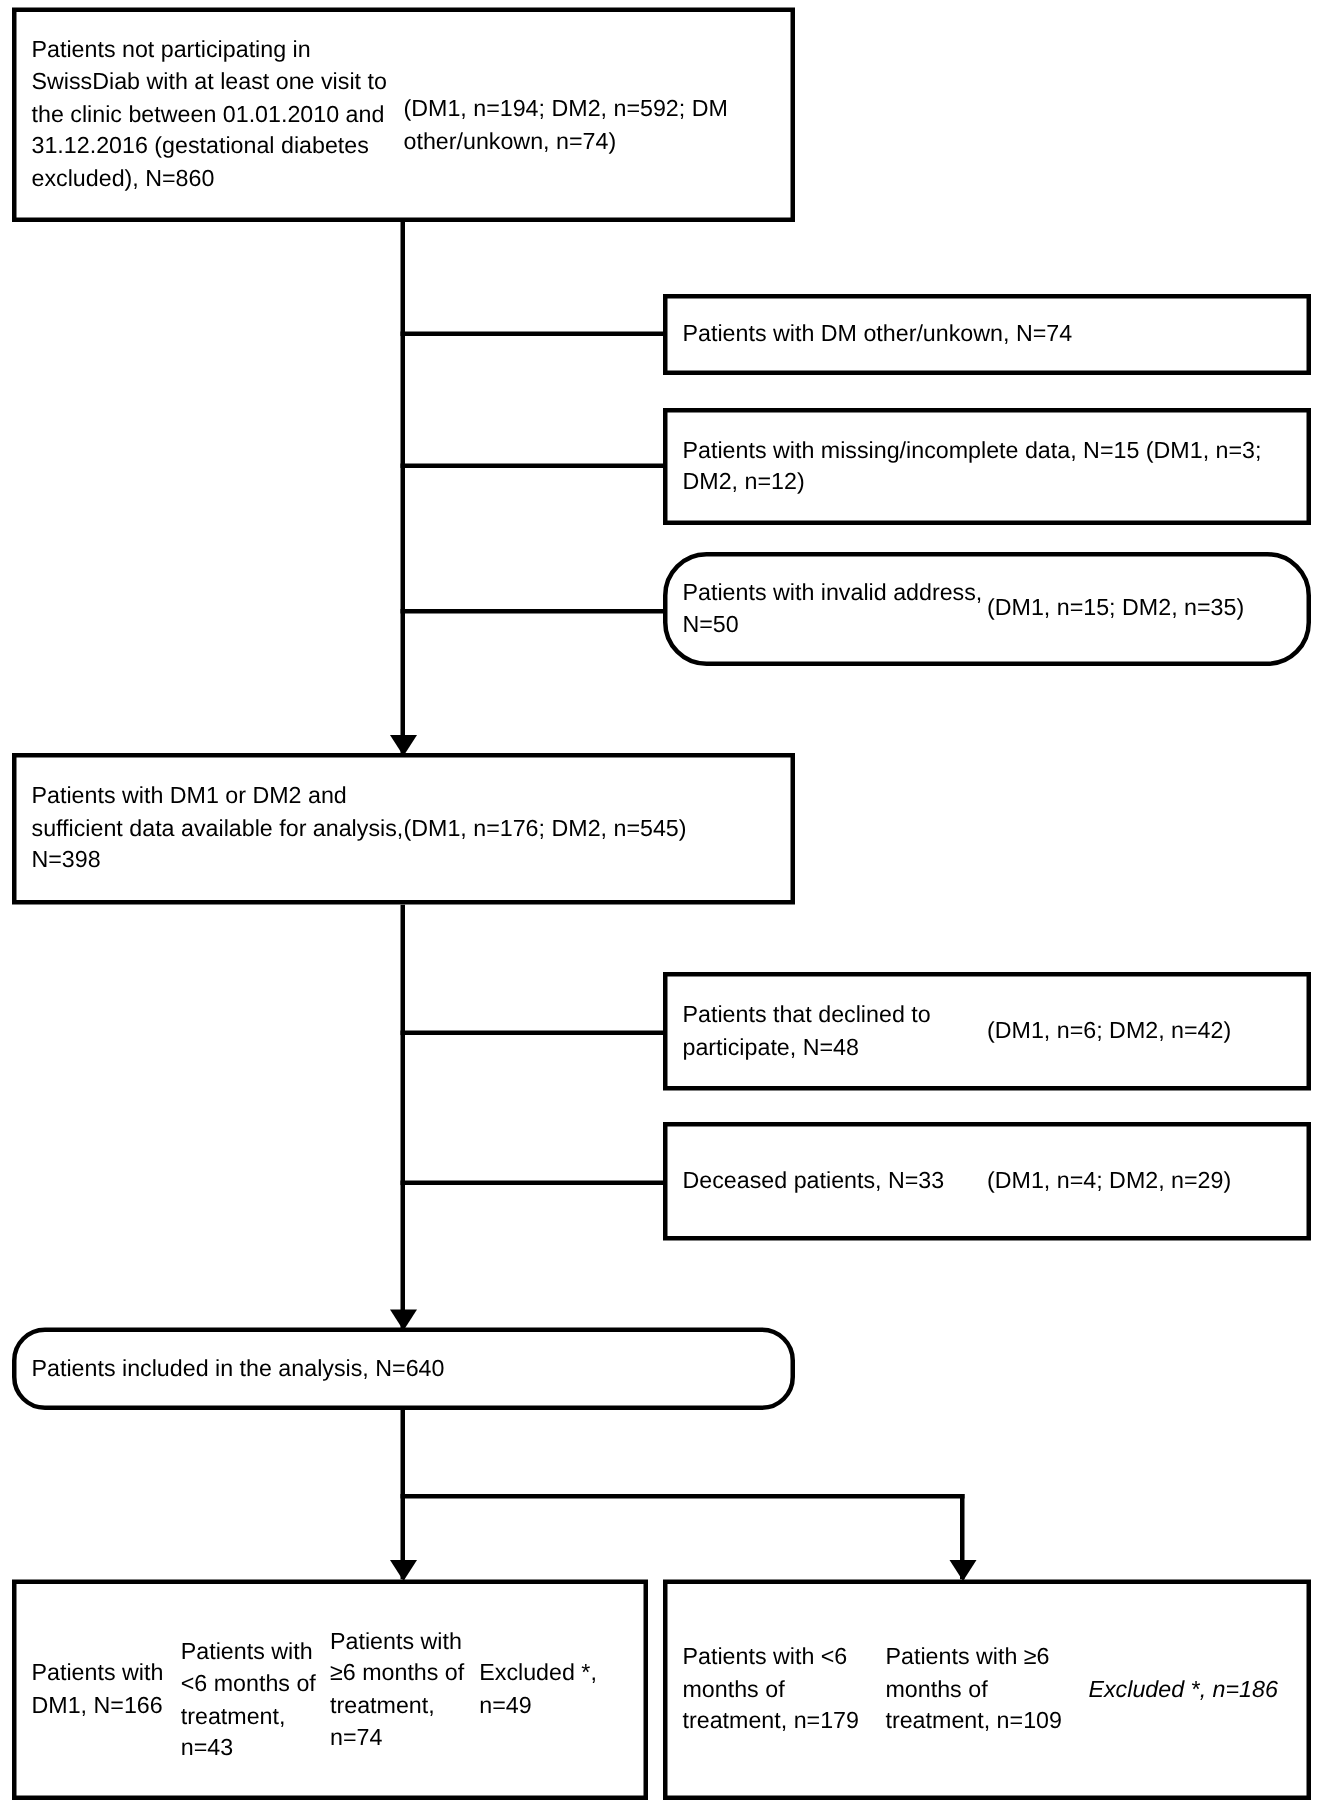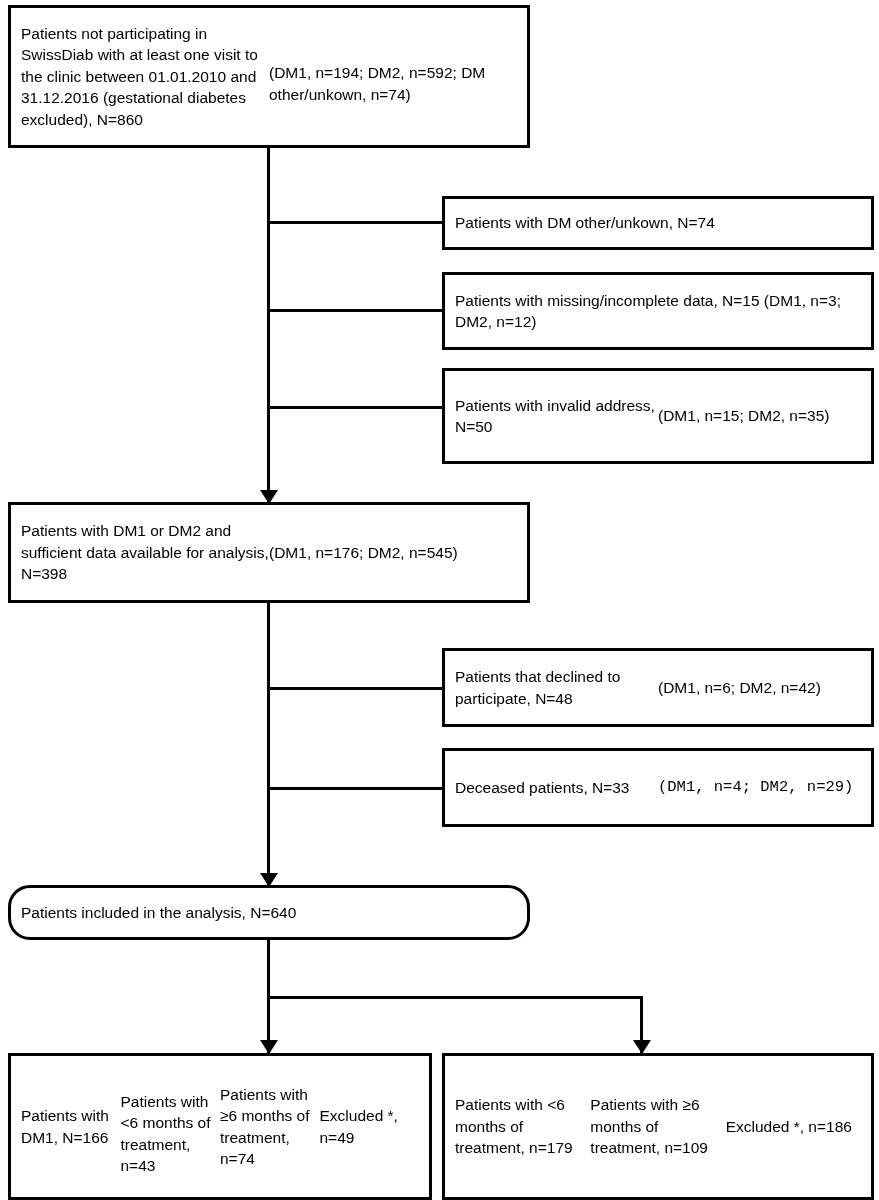--- a/index.html
+++ b/index.html
@@ -87,50 +87,50 @@
   </div>
 
   <div class="node" style="left:442px; top:196px; width:432px; height:54px;">
     <p class="para">Patients with DM other/unkown, N=74</p>
   </div>
 
   <div class="node" style="left:442px; top:272px; width:432px; height:78px;">
     <p class="para">Patients with missing/incomplete data, N=15 (DM1, n=3; DM2, n=12)</p>
   </div>
 
-  <div class="node" style="left:442px; top:368px; width:432px; height:96px;">
+  <div class="node" style="left:442px; top:368px; width:432px; height:76px;border-radius:29px;">
     <p class="para">Patients with invalid address, N=50</p>
     <p class="para" style="margin-top:0;">(DM1, n=15; DM2, n=35)</p>
   </div>
 
   <div class="node" style="left:8px; top:502px; width:522px; height:101px;">
     <p class="para">Patients with DM1 or DM2 and sufficient data available for analysis, N=398</p>
     <p class="para" style="margin-top:0;">(DM1, n=176; DM2, n=545)</p>
   </div>
 
   <div class="node" style="left:442px; top:648px; width:432px; height:79px;">
     <p class="para">Patients that declined to participate, N=48</p>
     <p class="para" style="margin-top:0;">(DM1, n=6; DM2, n=42)</p>
   </div>
 
   <div class="node" style="left:442px; top:748px; width:432px; height:79px;">
     <p class="para">Deceased patients, N=33</p>
-    <p class="para" style="margin-top:0;font-family:Liberation Mono, monospace;">(DM1, n=4; DM2, n=29)</p>
+    <p class="para" style="margin-top:0;">(DM1, n=4; DM2, n=29)</p>
   </div>
 
   <div class="node" style="left:8px; top:885px; width:522px; height:55px;border-radius:22px;">
     <p class="para">Patients included in the analysis, N=640</p>
   </div>
 
   <div class="node" style="left:8px; top:1053px; width:424px; height:147px;">
     <p class="para">Patients with DM1, N=166</p>
     <p class="para">Patients with &lt;6 months of treatment, n=43</p>
     <p class="para" style="margin-top:0;">Patients with ≥6 months of treatment, n=74</p>
     <p class="para" style="margin-top:0;">Excluded *, n=49</p>
   </div>
 
   <div class="node" style="left:442px; top:1053px; width:432px; height:147px;">
     <p class="para">Patients with &lt;6 months of treatment, n=179</p>
     <p class="para" style="margin-top:0;">Patients with ≥6 months of treatment, n=109</p>
-    <p class="para" style="margin-top:0;">Excluded *, n=186</p>
+    <p class="para" style="margin-top:0;font-style:italic;">Excluded *, n=186</p>
   </div>
 
 </div>
 
 </body></html>

